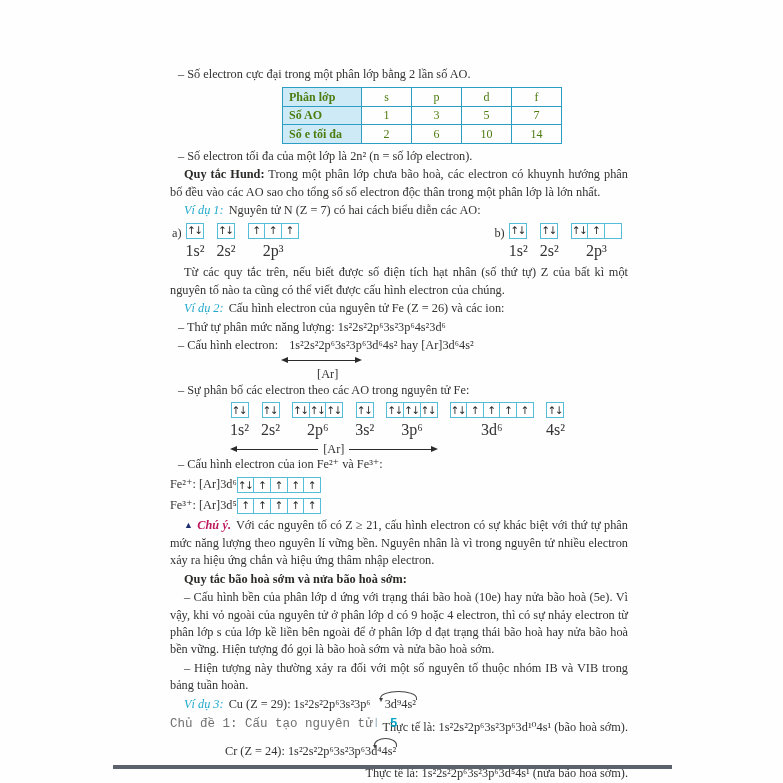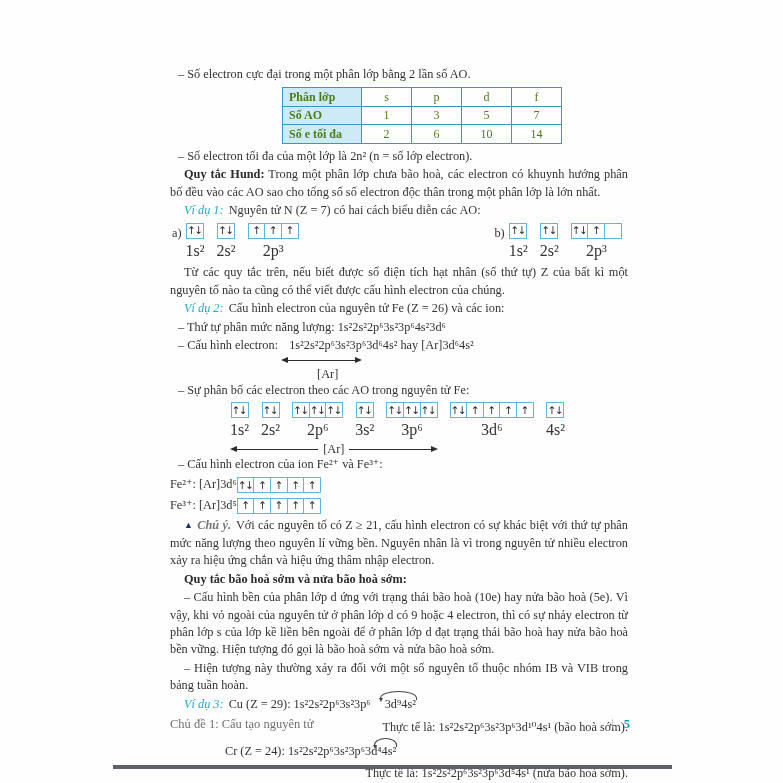--- a/index.html
+++ b/index.html
@@ -50,38 +50,38 @@
   .fe-ar-span .dblarrow{margin-top:3px;}
   
   .arrspan{position:relative;display:inline-block;}
   .arrspan .dblarrow{position:absolute;left:0;right:4px;top:100%;margin-top:1px;}
   .arrspan .arlbl{position:absolute;top:100%;margin-top:11px;left:0;right:0;text-align:center;font-size:12.3px;}
   .cfgline{margin-bottom:27px;}
   
   .ionrow{display:flex;align-items:center;margin:3px 0;}
   
   .note-icon{color:#1d2e6e;font-size:9px;margin-right:4px;vertical-align:1px;}
-  .note-label{color:#737373;font-style:italic;font-weight:bold;margin-right:5px;}
+  .note-label{color:#be185d;font-style:italic;font-weight:bold;margin-right:5px;}
   
   .jump{position:relative;display:inline-block;}
   .jump .arc{
     position:absolute;top:-5px;left:9px;right:-1px;height:8px;
     border:1.1px solid #444;border-bottom:none;border-radius:100% 100% 0 0 / 160% 160% 0 0;
   }
   .jump .arc::before{
     content:"";position:absolute;left:-2px;bottom:-2px;width:0;height:0;
     border-left:2.5px solid transparent;border-right:2.5px solid transparent;border-top:4.5px solid #444;
   }
   .vd3sub{margin-left:43px;margin-bottom:6px;text-align:right;}
   .vd3cr{margin-left:55px;margin-bottom:5px;}
   .vd3cu{margin-bottom:6px;}
   
   .footer{
-    position:absolute;left:170px;top:716px;width:460px;display:flex;justify-content:space-between;
-    font-family:Liberation Serif, serif;font-size:12.5px;color:#707070;
+    position:absolute;left:170px;top:716px;width:460px;display:flex;
+    font-family:Liberation Mono, monospace;font-size:12.5px;color:#707070;
   }
   .pgnum{color:#00a3c4;font-weight:bold;}
   .pgdiv{color:#9fb6c2;margin-right:10px;}
   .bottom-bar{position:absolute;left:113px;top:765px;width:559px;height:3.5px;background:#5b626c;}
 </style>
 </head>
 <body>
 
 <div class="page">
   <div class="content">

